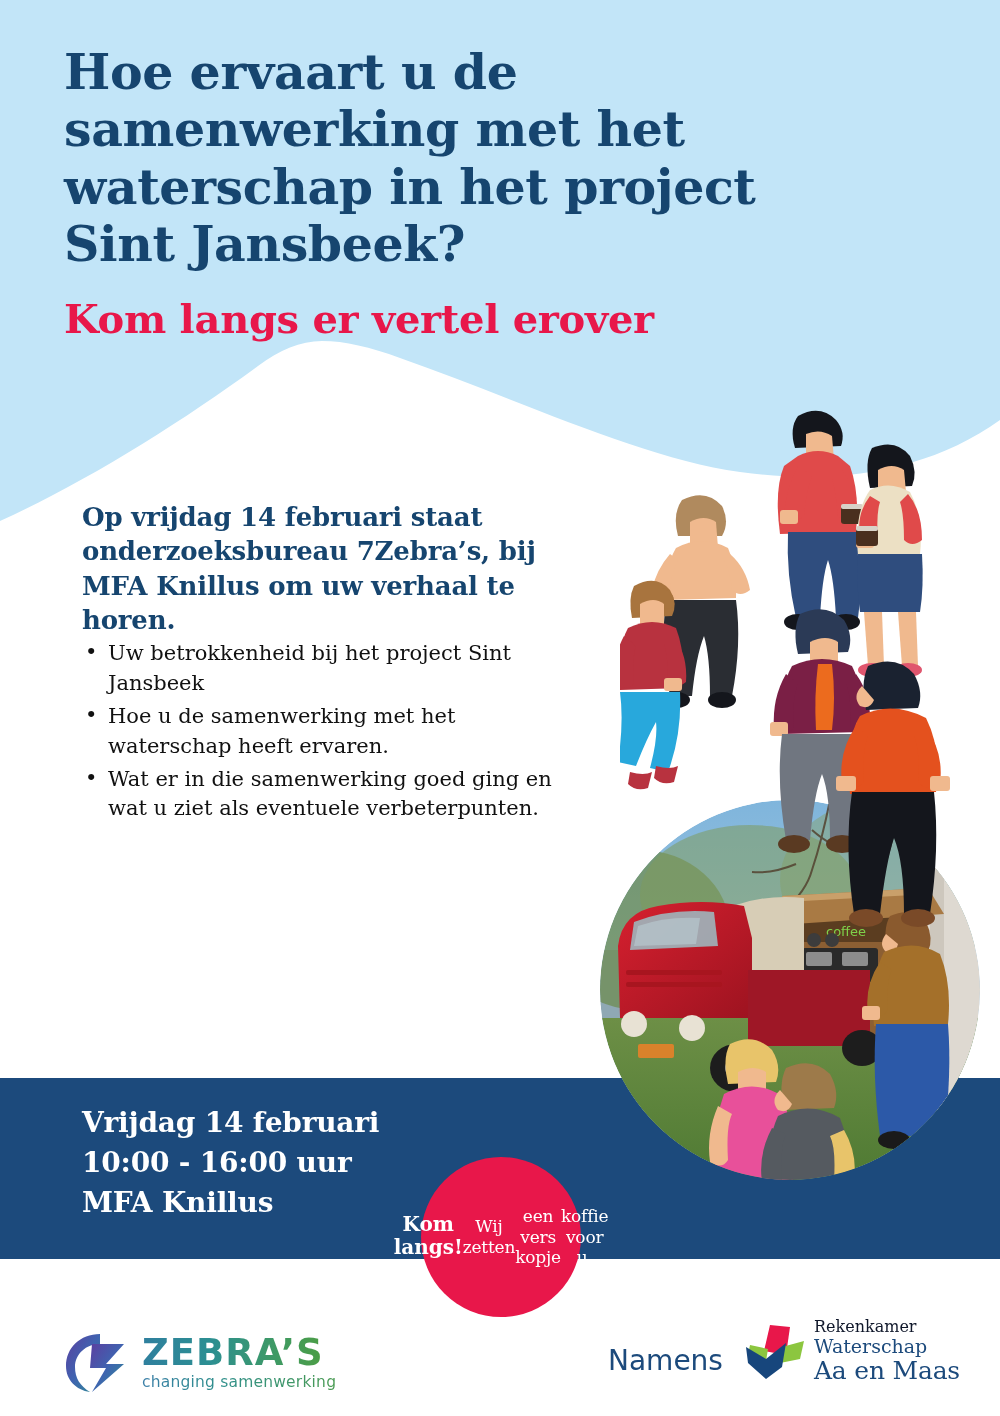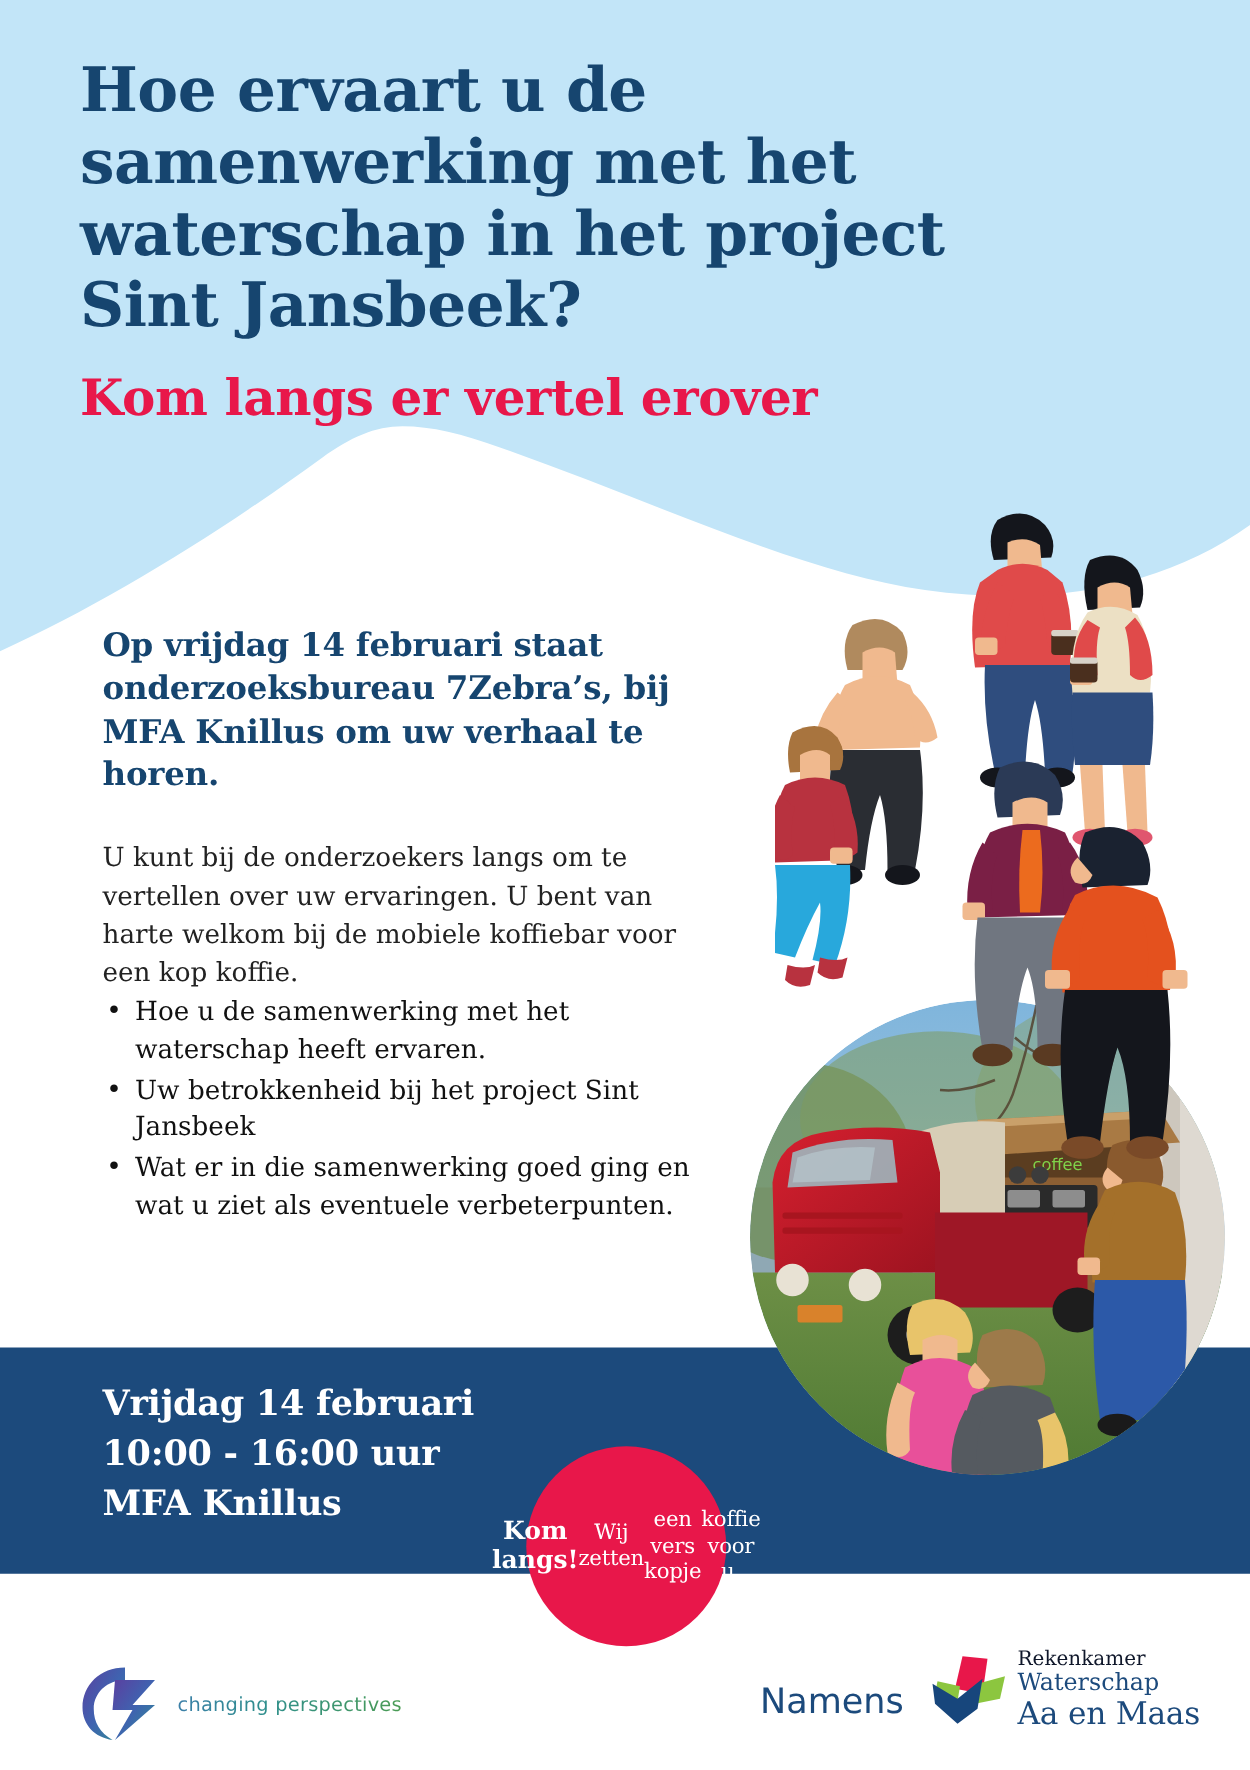--- a/index.html
+++ b/index.html
@@ -454,24 +454,23 @@
         <path d="M172,328 q-14,26 -10,54 q14,8 20,-2 q-2,-34 4,-46 z" fill="#555a60"></path>
         <path d="M244,330 q14,24 10,52 q-14,8 -20,-2 q2,-32 -4,-44 z" fill="#e8c46a"></path>
       </g>
     </svg>
   </div>
 
   <div class="bg-darkband"></div>
 
   <div class="body-col">
     <p class="lead">Op vrijdag 14 februari staat onderzoeksbureau 7Zebra’s, bij MFA Knillus om uw verhaal te horen.</p>
-    <p class="para">U kunt bij de onderzoekers langs om te vertellen over uw ervaringen. U bent van harte welkom bij de mobiele koffiebar voor een kop koffie.</p>
     <ul class="bullets">
+      <li>Uw betrokkenheid bij het project Sint Jansbeek</li>
       <li>Hoe u de samenwerking met het waterschap heeft ervaren.</li>
-      <li>Uw betrokkenheid bij het project Sint Jansbeek</li>
       <li>Wat er in die samenwerking goed ging en wat u ziet als eventuele verbeterpunten.</li>
     </ul>
   </div>
 
   <div class="event-info">
     <div class="event-line">Vrijdag 14 februari</div>
     <div class="event-line">10:00 - 16:00 uur</div>
     <div class="event-line">MFA Knillus</div>
   </div>
 
@@ -488,21 +487,22 @@
         <linearGradient id="zg" x1="0" y1="0" x2="1" y2="1">
           <stop offset="0%" stop-color="#5b3fa0"></stop>
           <stop offset="50%" stop-color="#3f63b0"></stop>
           <stop offset="100%" stop-color="#2f8f92"></stop>
         </linearGradient>
       </defs>
       <path d="M38,4 C18,4 4,18 4,36 C4,50 14,60 28,62 C18,56 13,48 13,37 C13,24 24,14 38,14 Z" fill="url(#zg)"></path>
       <path d="M30,14 L62,14 L44,34 L62,34 L30,62 L44,38 L28,38 Z" fill="url(#zg)"></path>
     </svg>
     <div class="zebra-text">
-      <div class="zebra-tag">changing perspectives</div>
+      <div class="zebra-word">ZEBRA’S</div>
+      <div class="zebra-tag">changing samenwerking</div>
     </div>
   </div>
 
   <div class="logo-namens">Namens</div>
 
   <div class="logo-waterschap">
     <svg class="ws-mark" viewBox="0 0 66 62">
       <path d="M28,4 L48,6 L44,34 L22,30 Z" fill="#e8174a"></path>
       <path d="M8,24 L26,28 L24,40 L6,34 Z" fill="#8cc63f"></path>
       <path d="M40,26 L62,20 L58,38 L38,42 Z" fill="#8cc63f"></path>

